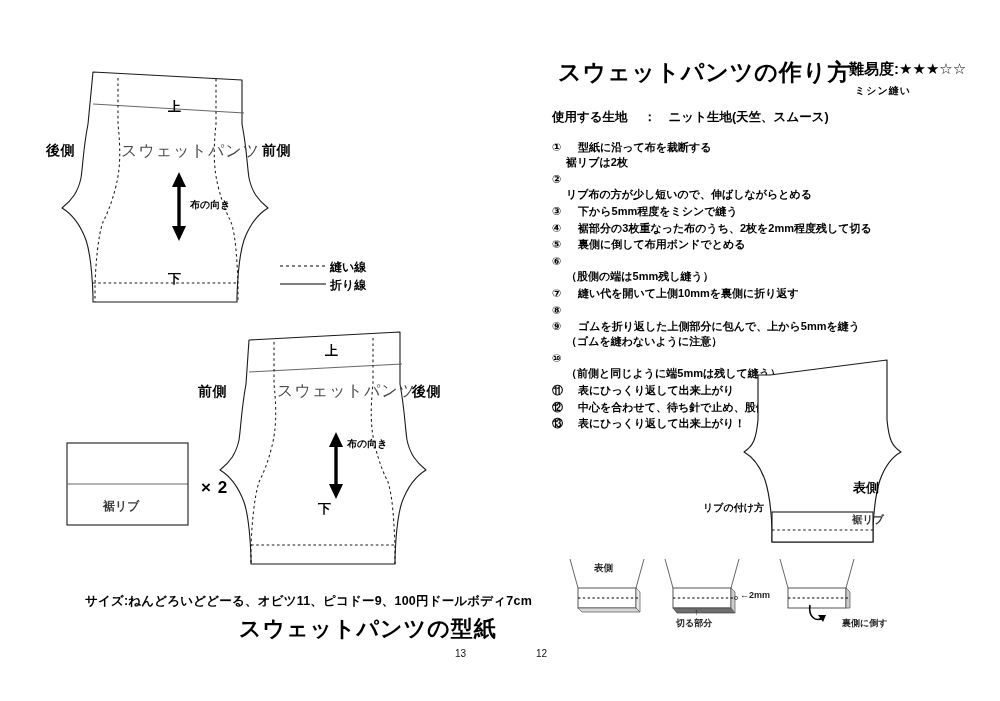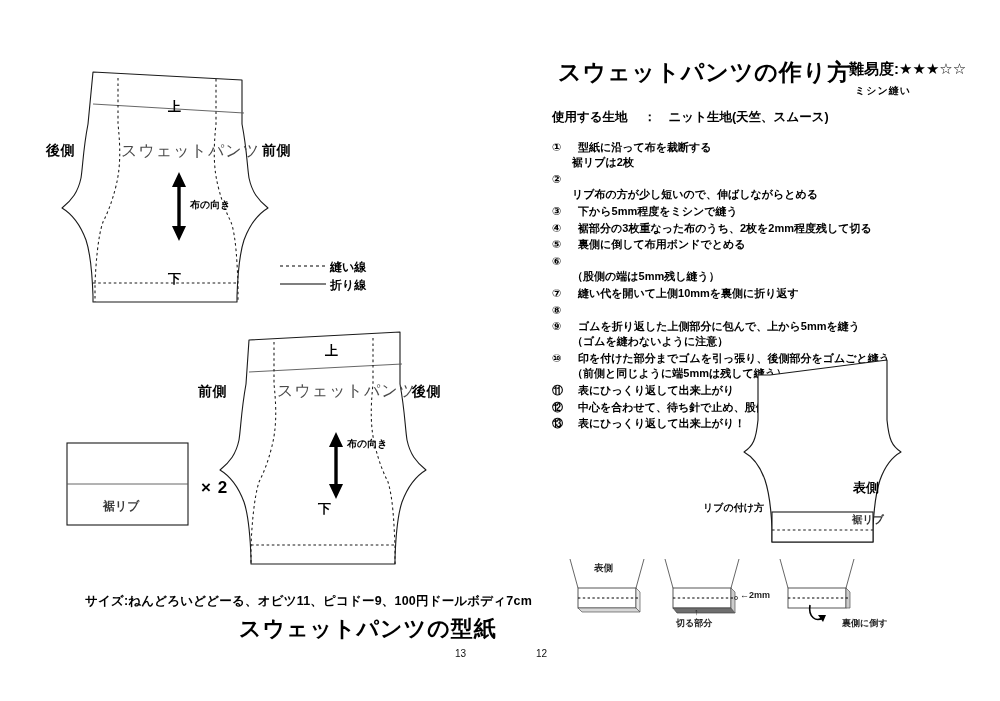--- a/index.html
+++ b/index.html
@@ -28,21 +28,21 @@
   .difficulty{font-size:15px;font-weight:bold;letter-spacing:0px;padding-left:24px;}
   .difficulty .star-on{color:#000;}
   .machine{font-size:10px;font-weight:bold;letter-spacing:1px;}
   .fabric-line{font-size:12.5px;font-weight:600;}
 
   .steps{position:absolute;left:552px;top:140px;width:420px;}
   .step{position:relative;min-height:15px;margin-bottom:1.5px;font-size:11px;
         font-weight:600;line-height:15.2px;}
   .step .num{position:absolute;left:0;top:0;width:20px;text-align:left;font-size:11px;}
   .step .body{margin-left:26px;}
-  .step .sub{display:block;margin-left:20px;}
+  .step .sub{display:block;margin-left:14px;}
 
   .rib-howto-title{font-size:10px;font-weight:bold;}
   .diag-lbl{font-size:9.5px;font-weight:bold;color:#222;}
   .diag-lbl-sm{font-size:9px;font-weight:bold;color:#222;}
   .omote-big{font-size:13px;font-weight:bold;}
   .rib-in-garment{font-size:10.5px;font-weight:bold;color:#333;}
 </style>
 </head>
 <body>
 
@@ -183,21 +183,21 @@
     </div>
     <div class="step">
       <span class="num">⑧</span>
     </div>
     <div class="step">
       <span class="num">⑨</span>
       <span class="body"><span>ゴムを折り返した上側部分に包んで、上から5mmを縫う</span><span class="sub">（ゴムを縫わないように注意）</span></span>
     </div>
     <div class="step">
       <span class="num">⑩</span>
-      <span class="body"><span>印を付けた部分までゴムを引っ張り、後側部分をゴムごと縫う</span><span class="sub">（前側と同じように端5mmは残して縫う）</span></span>
+      <span class="body"><span class="sub">（前側と同じように端5mmは残して縫う）</span></span>
     </div>
     <div class="step">
       <span class="num">⑪</span>
       <span class="body"><span>表にひっくり返して出来上がり</span></span>
     </div>
     <div class="step">
       <span class="num">⑫</span>
       <span class="body"><span>中心を合わせて、待ち針で止め、股側を縫う</span></span>
     </div>
     <div class="step">

